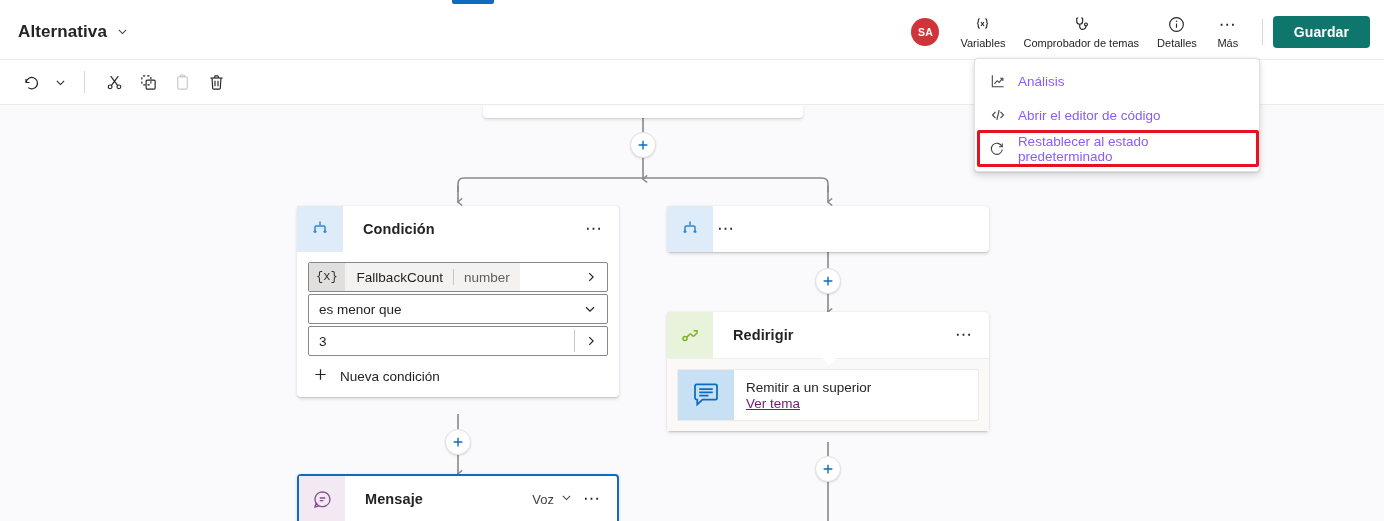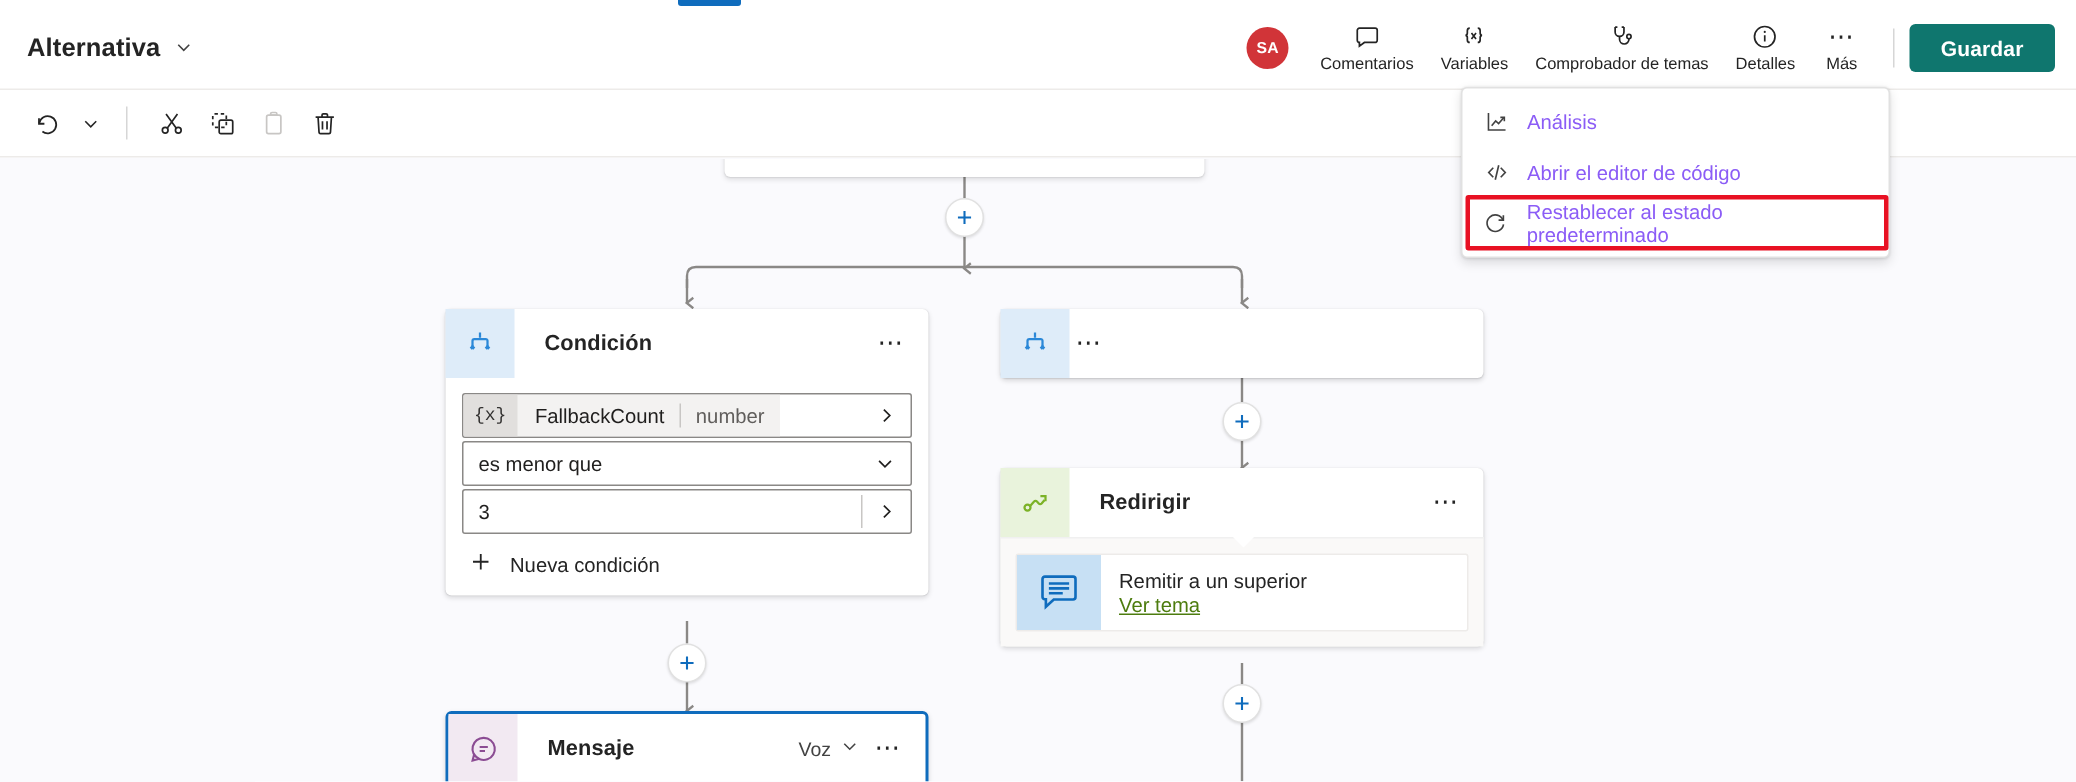--- a/index.html
+++ b/index.html
@@ -186,21 +186,21 @@
     display: flex; align-items: stretch; background: #ffffff;
     border: 1px solid #EDEBE9; border-radius: 2px; min-height: 52px;
   }
   .topic-icon {
     width: 56px; flex: 0 0 56px; background: #C7E0F4;
     display: flex; align-items: center; justify-content: center;
   }
   .topic-text { padding: 8px 12px; display: flex; flex-direction: column; gap: 1px; justify-content:center;}
   .topic-name { font-size: 13.5px; color: #242424; }
   .topic-link {
-    font-size: 13.5px; color: #4d7c0f; text-decoration: underline; cursor: pointer;
+    font-size: 13.5px; color: #701a75; text-decoration: underline; cursor: pointer;
   }
 
   
   .menu {
     position: absolute; left: 974px; top: 58px; width: 286px;
     background: #ffffff; border: 1px solid #E1E1E1; border-radius: 4px;
     box-shadow: 0 3.2px 7.2px rgba(0,0,0,.13), 0 .6px 1.8px rgba(0,0,0,.11);
     padding: 5px 0; z-index: 40;
   }
   .menu-item {
@@ -230,28 +230,20 @@
             <path d="M3.5 6 8 10.5 12.5 6"></path>
           </svg>
       </span>
     </div>
 
     <div class="header-spacer"></div>
 
     <div class="header-right">
       <div class="avatar">SA</div>
 
-      <button class="hdr-btn">
-        <span class="ico">
-          <svg width="19" height="19" viewBox="0 0 20 20" fill="none" stroke="currentColor" stroke-width="1.2">
-            <path d="M3 5.5A1.5 1.5 0 0 1 4.5 4h11A1.5 1.5 0 0 1 17 5.5v7a1.5 1.5 0 0 1-1.5 1.5H8l-3.5 2.6V14h-.0A1.5 1.5 0 0 1 3 12.5z"></path>
-          </svg>
-        </span>
-        <span class="lbl">Comentarios</span>
-      </button>
 
       <button class="hdr-btn">
         <span class="ico">
           <svg width="19" height="19" viewBox="0 0 20 20" fill="none" stroke="currentColor" stroke-width="1.2">
             <path d="M7.2 4c-1.3 0-1.7.6-1.7 1.8v1.6c0 1-.4 1.5-1.3 1.6.9.1 1.3.6 1.3 1.6v1.6c0 1.2.4 1.8 1.7 1.8"></path>
             <path d="M12.8 4c1.3 0 1.7.6 1.7 1.8v1.6c0 1 .4 1.5 1.3 1.6-.9.1-1.3.6-1.3 1.6v1.6c0 1.2-.4 1.8-1.7 1.8"></path>
             <path d="M8.4 7.4 11.6 11.6M11.6 7.4 8.4 11.6" stroke-width="1.15"></path>
           </svg>
         </span>
         <span class="lbl">Variables</span>

